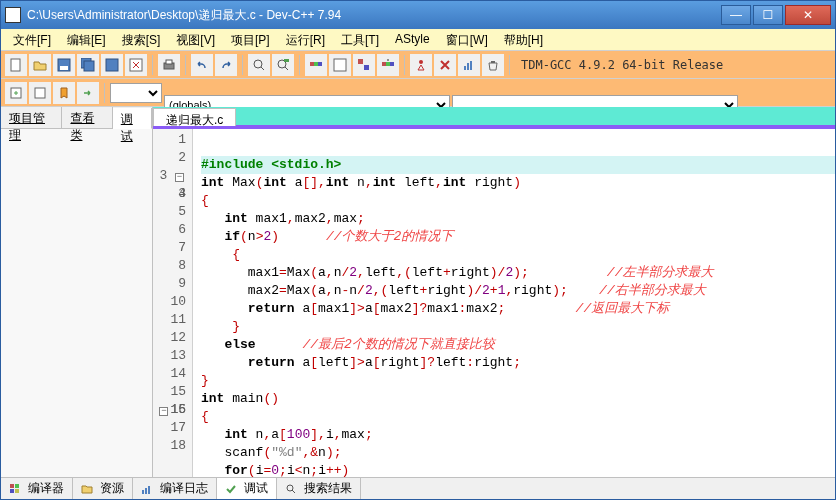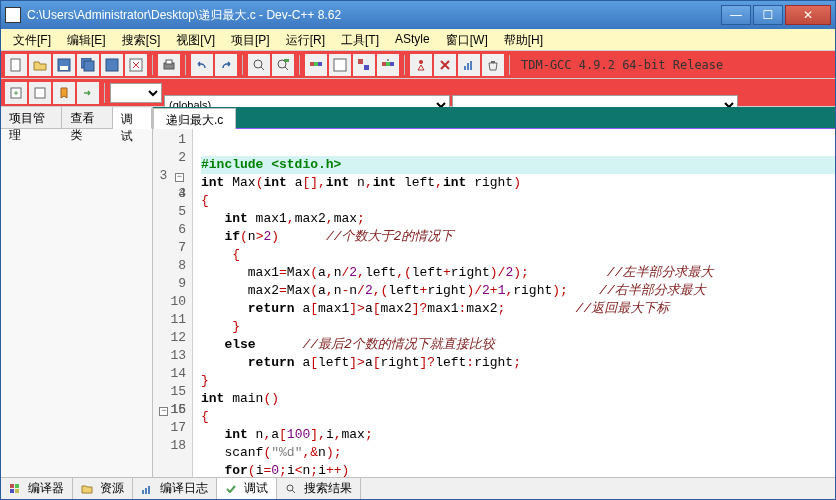--- a/index.html
+++ b/index.html
@@ -5,61 +5,61 @@
 * { box-sizing: border-box; margin: 0; padding: 0; }
 body { font-family: "Microsoft YaHei", Tahoma, sans-serif; font-size: 12px; background: #fff; width: 836px; height: 500px; overflow: hidden; border: 1px solid #2a5ca0; }
 .titlebar { background: linear-gradient(#5a9de0, #3b77c0); height: 28px; display: flex; align-items: center; padding: 0 4px; color: #fff; }
 .titlebar .icon { width: 16px; height: 16px; background: #fff; margin-right: 6px; border: 1px solid #333; }
 .titlebar .title { flex: 1; font-size: 12px; }
 .winbtns { display: flex; gap: 2px; }
 .winbtn { width: 30px; height: 20px; background: linear-gradient(#6ea8e5,#4a87cc); border: 1px solid #2a5c9a; color: #fff; text-align: center; line-height: 18px; font-size: 12px; cursor: pointer; }
 .winbtn.close { background: linear-gradient(#e06a5a,#c04a3b); border-color: #9a2a2a; width: 46px; }
 .menubar { background: #fef9c3; border-bottom: 1px solid #d0d0d0; height: 22px; display: flex; padding: 0 4px; }
 .menuitem { padding: 3px 8px; cursor: pointer; }
-.toolbar { background: #ef4444; border-bottom: 1px solid #d0d0d0; height: 28px; display: flex; align-items: center; padding: 2px 4px; gap: 2px; }
+.toolbar { background: #fdba74; border-bottom: 1px solid #d0d0d0; height: 28px; display: flex; align-items: center; padding: 2px 4px; gap: 2px; }
 .tbtn { width: 22px; height: 22px; border: 1px solid transparent; background: #f0f0f0; display: flex; align-items: center; justify-content: center; cursor: pointer; }
 .tsep { width: 1px; height: 20px; background: #c0c0c0; margin: 0 3px; }
 .tcombo { height: 20px; border: 1px solid #a0a0a0; background: #fff; font-size: 11px; }
 .tcombo.long { width: 286px; margin-top: 24px; }
 .tcombo.short { width: 52px; }
 .tdmlabel { font-family: Consolas, monospace; font-size: 12px; color: #333; margin-left: 6px; }
 .clientarea { display: flex; height: 370px; }
 .leftpanel { width: 152px; border-right: 1px solid #c0c0c0; background: #f8f8f8; }
 .tabs { display: flex; background: #f0f0f0; border-bottom: 1px solid #c0c0c0; height: 22px; }
-.tab { padding: 3px 8px; border-right: 1px solid #c0c0c0; cursor: pointer; font-size: 12px; }
+.tab { padding: 3px 8px; border-right: 1px solid #c0c0c0; cursor: pointer; font-size: 12px; text-decoration: underline; }
 .tab.active { background: #fff; border-bottom: 1px solid #fff; position: relative; top: 1px; }
 .editorpanel { flex: 1; display: flex; flex-direction: column; }
-.filetabs { display: flex; background: #0f766e; border-bottom: 1px solid #8b5cf6; height: 22px; }
+.filetabs { display: flex; background: #5eead4; border-bottom: 4px solid #8b5cf6; height: 22px; }
 .filetab { padding: 3px 12px; border: 1px solid #c0c0c0; border-bottom: none; background: #fff; font-size: 12px; cursor: pointer; position: relative; top: 1px; }
 .editor { flex: 1; display: flex; overflow: auto; font-family: Consolas, "Courier New", monospace; font-size: 13px; background: #fff; }
 .gutter { width: 40px; background: #f4f4f4; text-align: right; padding: 2px 6px 2px 0; color: #606060; border-right: 1px solid #d0d0d0; }
 .gutter .ln { height: 18px; line-height: 18px; }
 .fold { display: inline-block; width: 9px; height: 9px; border: 1px solid #808080; text-align: center; line-height: 7px; font-size: 9px; margin-right: 2px; background: #fff; color: #606060; cursor: pointer; }
 .code { padding: 2px 0 2px 8px; flex: 1; margin-top: 25px; }
 .code .cl { height: 18px; line-height: 18px; white-space: pre; }
 .code .cl.hl { background: #d4f4f4; }
 .kw { color: #000; font-weight: bold; }
 .pp { color: #008000; font-weight: bold; }
-.cm { color: #7f1d1d; font-style: italic; }
+.cm { color: #ef4444; font-style: italic; }
 .str { color: #808080; }
 .num { color: #800080; }
 .op { color: #c00000; }
 .bottompanel { height: 22px; background: #f0f0f0; border-top: 1px solid #c0c0c0; display: flex; align-items: center; }
 .btab { padding: 2px 8px; border-right: 1px solid #c0c0c0; font-size: 12px; cursor: pointer; display: flex; align-items: center; gap: 7px; }
 .btab.active { background: #fff; }
 .bicon { width: 12px; height: 12px; display: inline-block; }
 .statusbar { height: 22px; background: #f0f0f0; border-top: 1px solid #c0c0c0; display: flex; align-items: center; font-size: 12px; }
 svg { display: block; }
 </style>
 </head>
 <body>
 
 <div class="titlebar">
   <div class="icon"></div>
-  <div class="title">C:\Users\Administrator\Desktop\递归最大.c - Dev-C++ 8.62</div>
+  <div class="title">C:\Users\Administrator\Desktop\递归最大.c - Dev-C++ 7.94</div>
   <div class="winbtns">
     <div class="winbtn">—</div>
     <div class="winbtn">☐</div>
     <div class="winbtn close">✕</div>
   </div>
 </div>
 
 <div class="menubar" id="menubar">
     <div class="menuitem">文件[F]</div>
     <div class="menuitem">编辑[E]</div>

